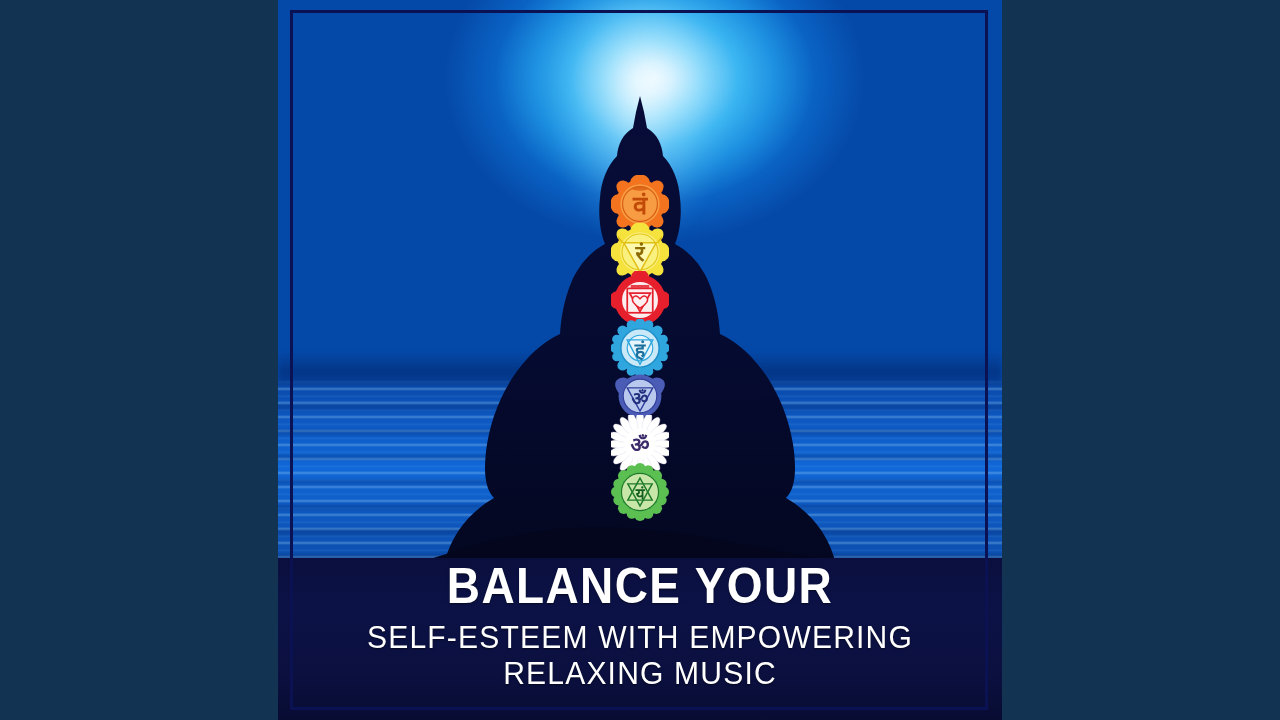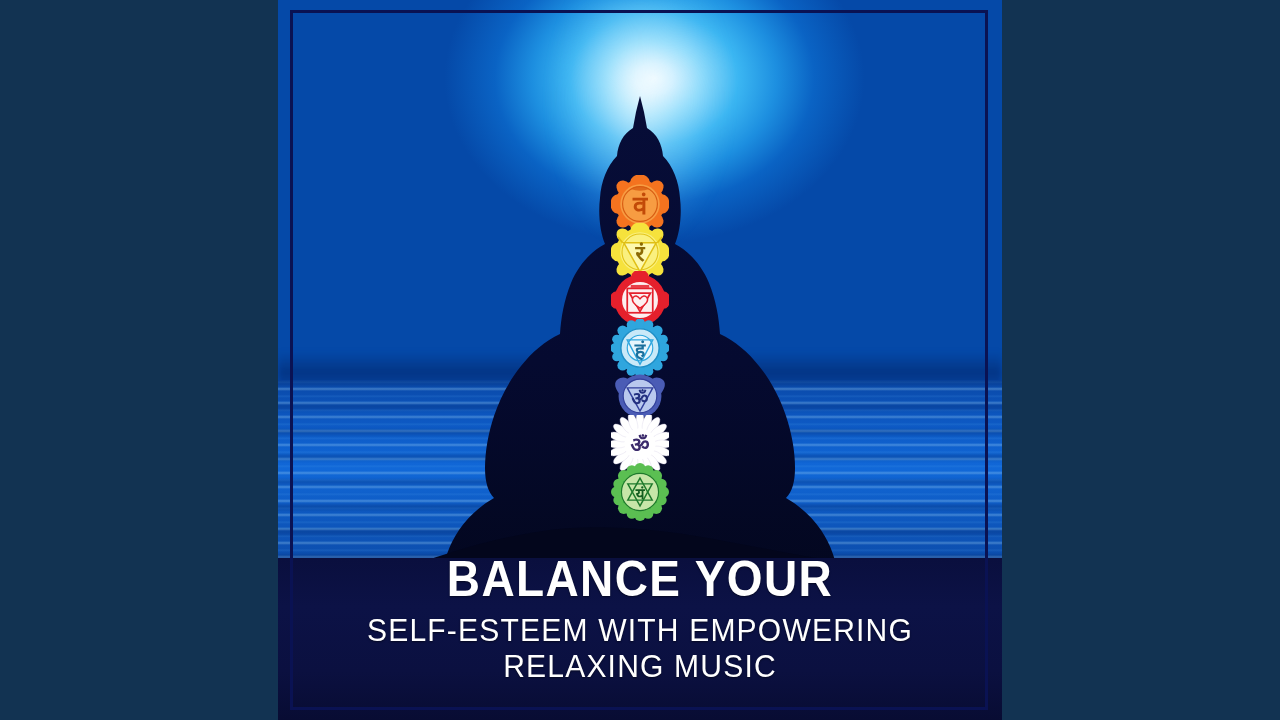--- a/index.html
+++ b/index.html
@@ -138,21 +138,21 @@
   .chakra {
     position: relative;
     width: 58px; height: 58px;
     margin: 0 auto -10px auto;
   }
   .chakra svg { display: block; width: 100%; height: 100%; }
 
   
   .titles {
     position: absolute;
-    left: 0; bottom: 34px;
+    left: 0; bottom: 27px;
     width: 724px;
     text-align: center;
     z-index: 35;
     color: #ffffff;
   }
   .t-main {
     font-family: "Liberation Sans Narrow", "Liberation Sans", sans-serif;
     font-weight: 700;
     font-size: 50px;
     letter-spacing: 1.5px;

